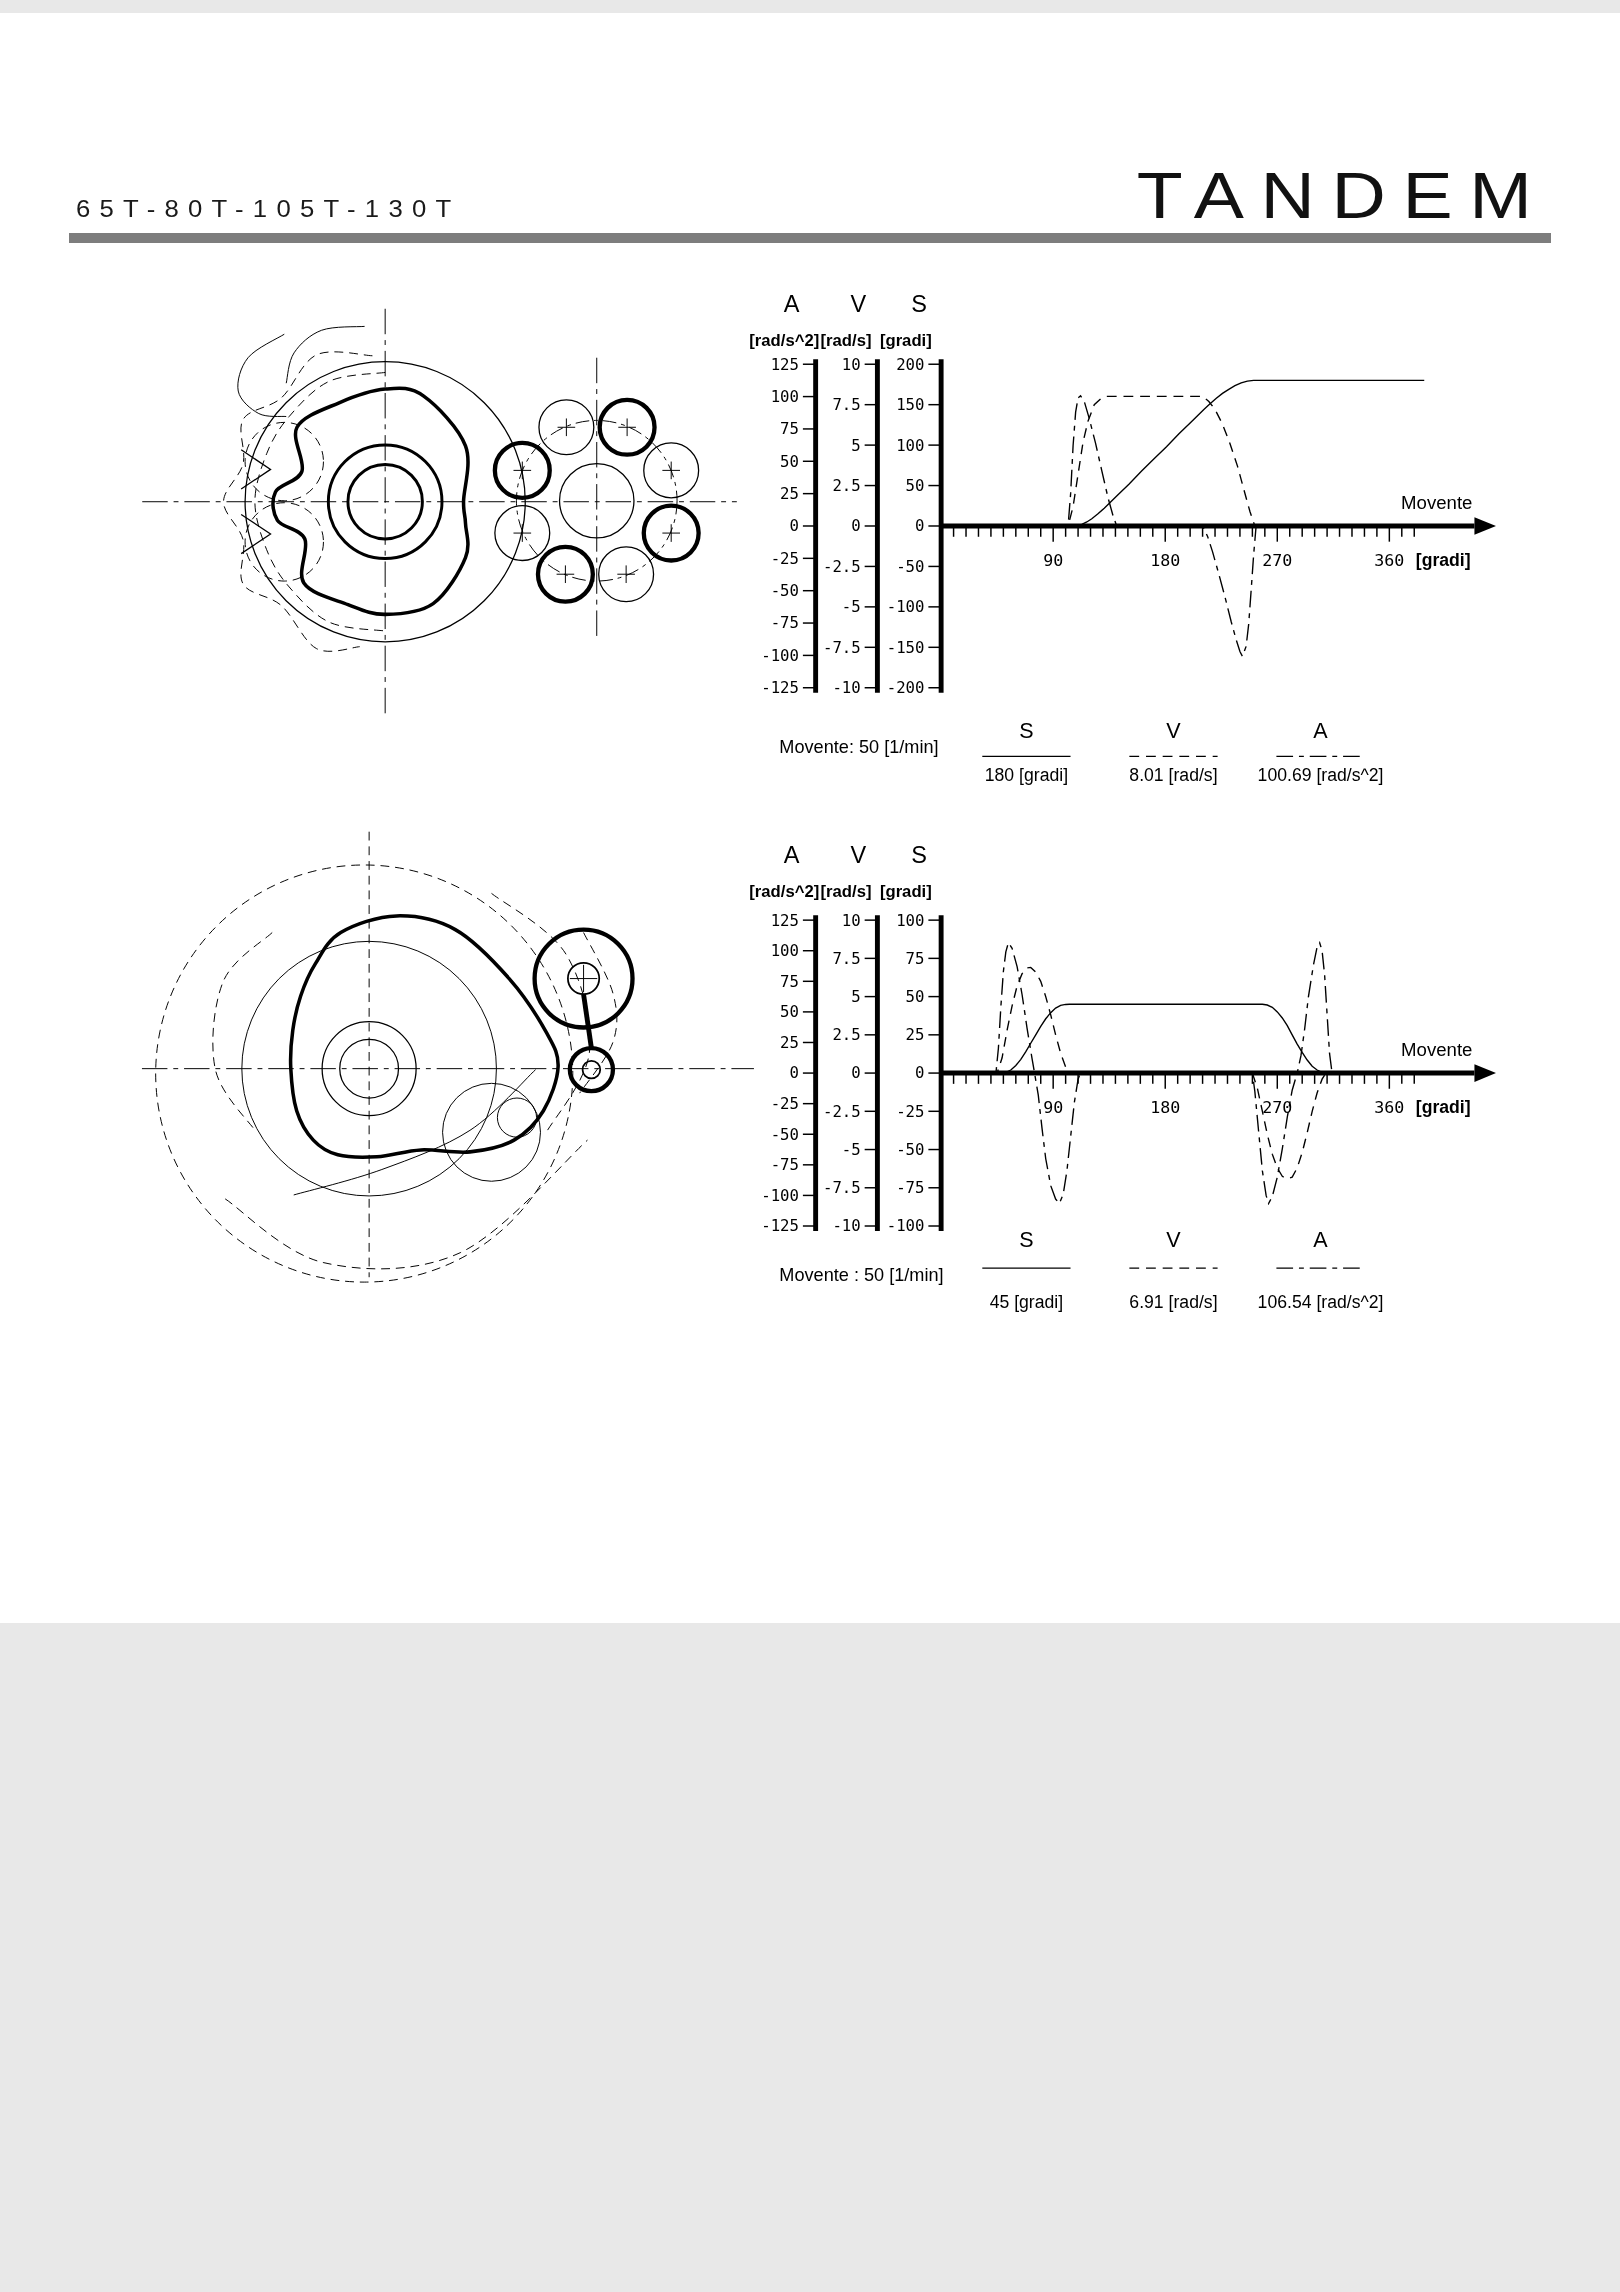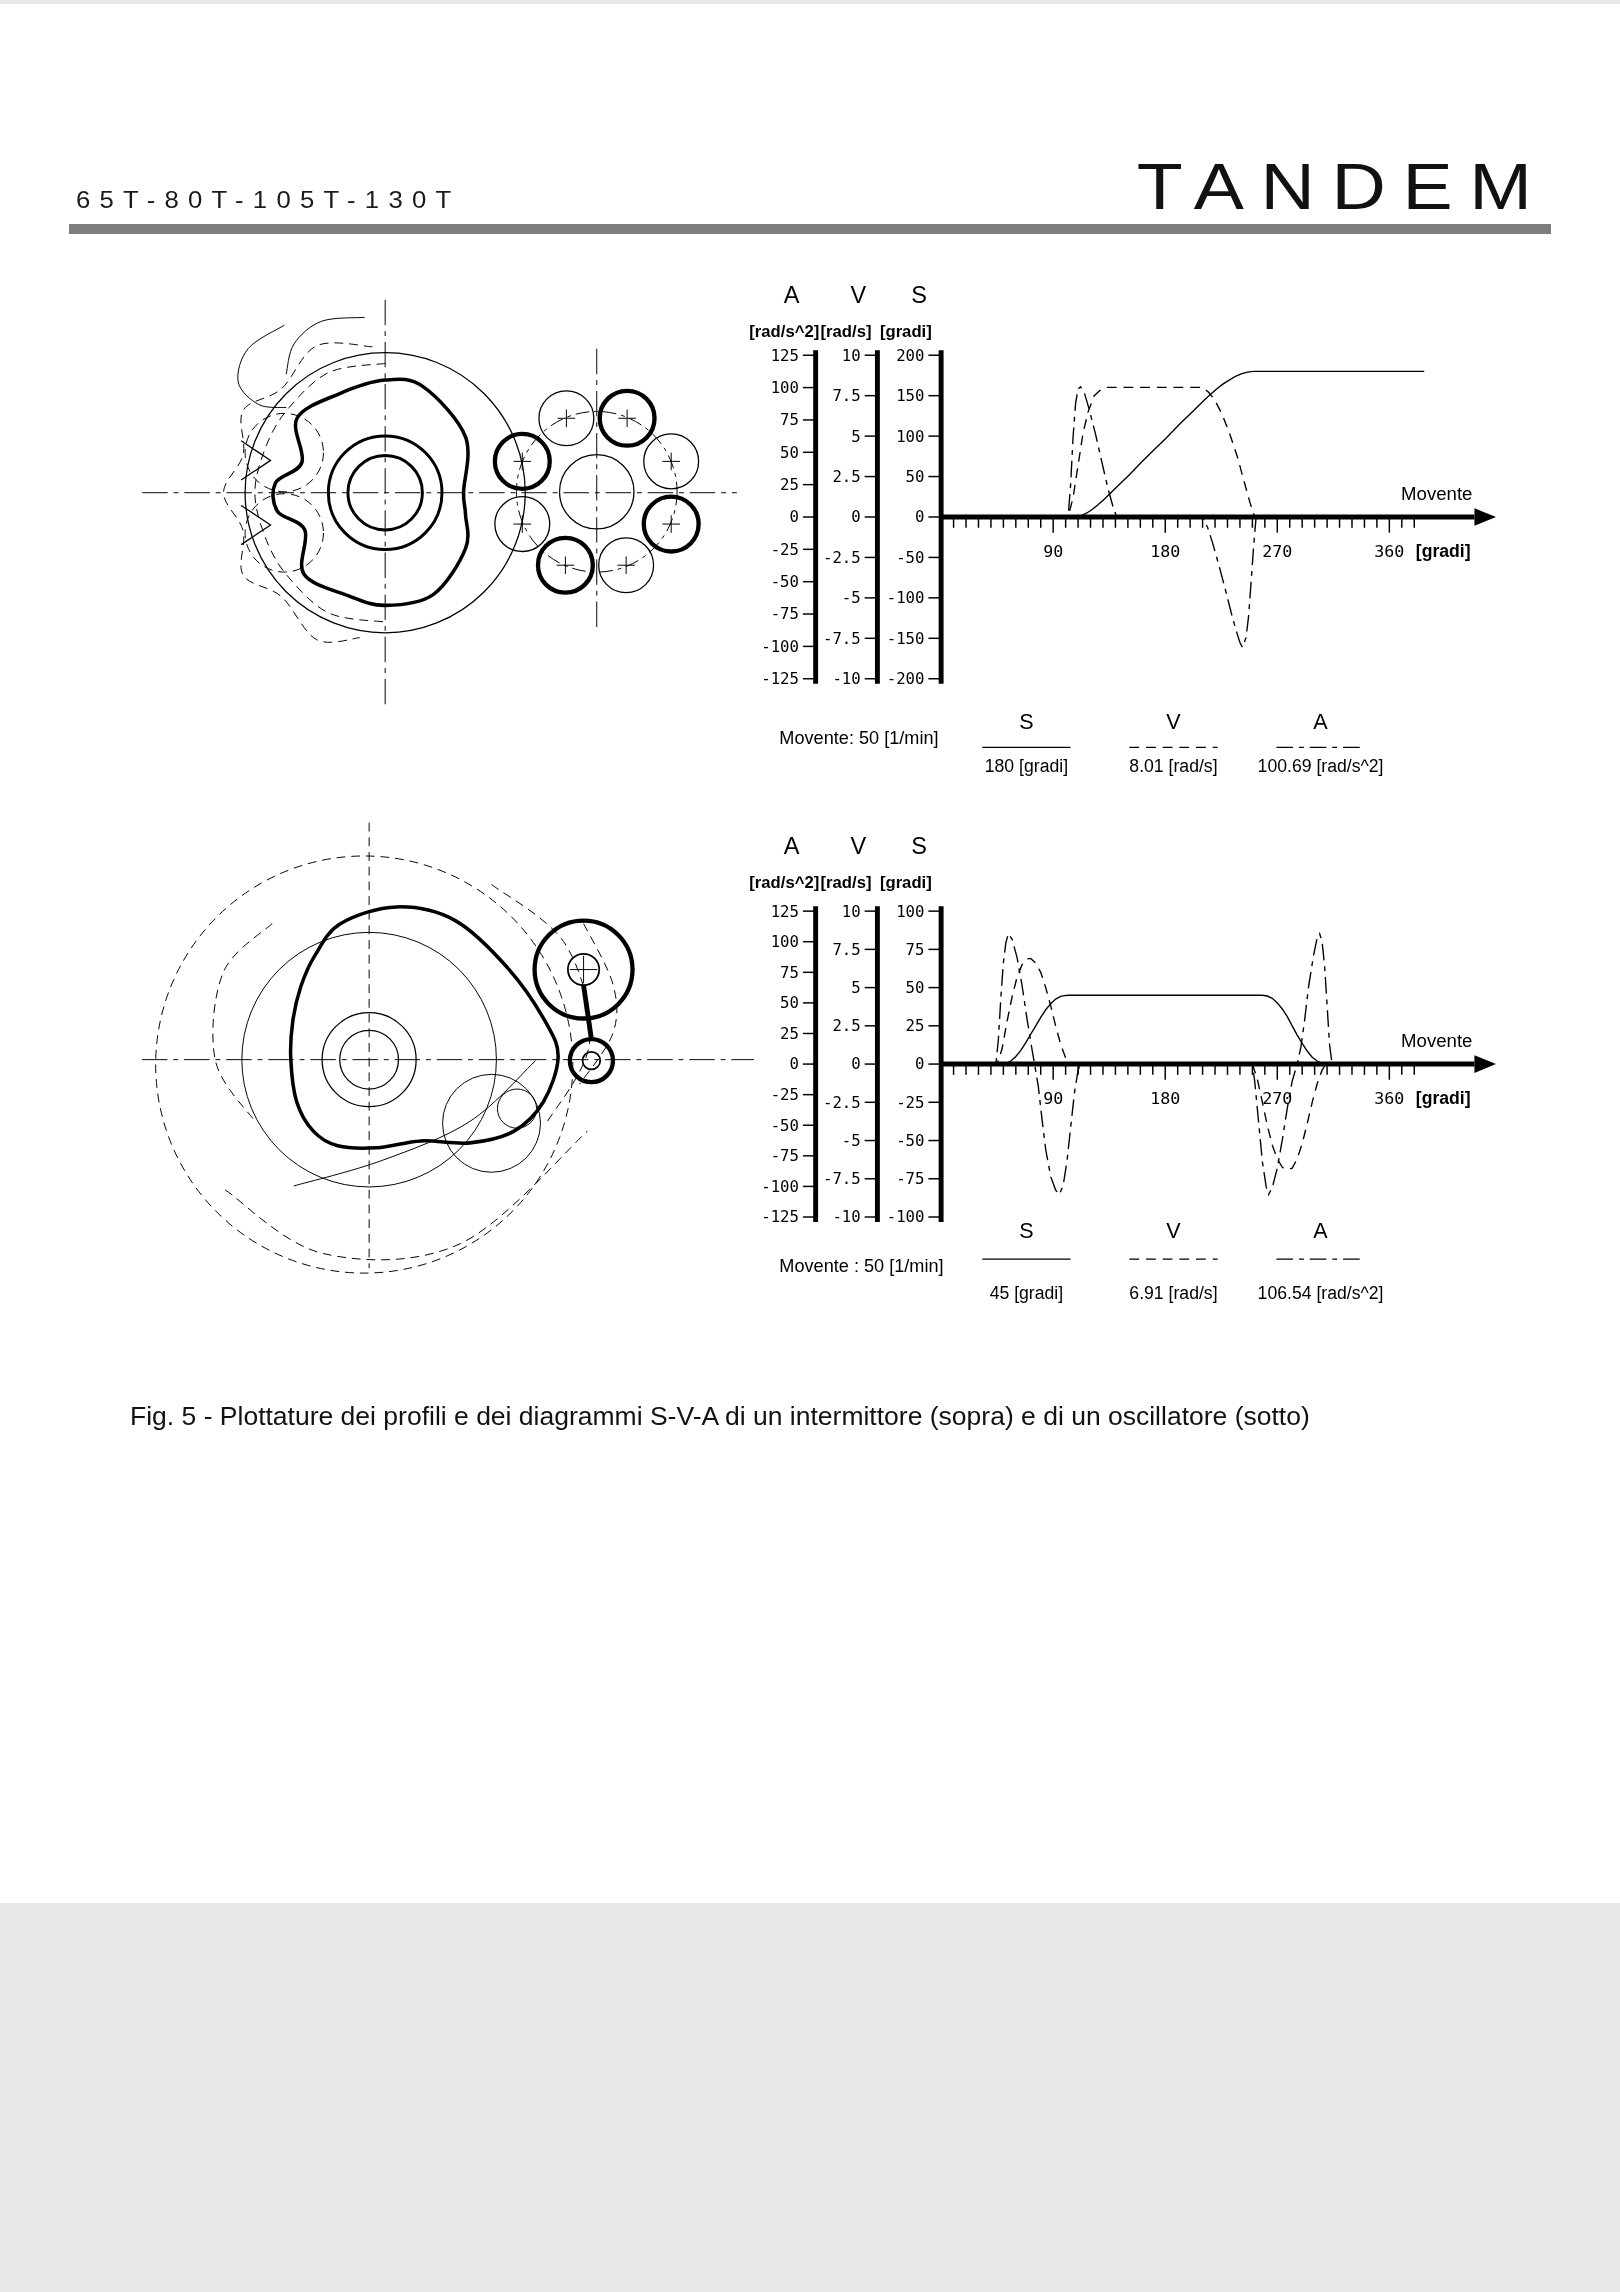--- a/index.html
+++ b/index.html
@@ -1,16 +1,16 @@
 <!DOCTYPE html>
 <html><head>
 <meta charset="utf-8">
 <style>
   html,body{margin:0;padding:0;background:#e8e8e8;}
-  .page{position:relative;width:1620px;height:1899px;background:#ffffff;margin:4px auto;
+  .page{position:relative;width:1620px;height:1610px;background:#ffffff;margin:13px auto;
         font-family:"Liberation Sans",sans-serif;overflow:hidden;color:#000;text-decoration:underline;}
   
   .model{position:absolute;left:76px;top:182px;font-size:24.5px;letter-spacing:8.8px;
          transform:scaleX(1.05);transform-origin:left top;white-space:nowrap;color:#1a1a1a;}
   .brand{position:absolute;right:71px;top:145px;font-size:71px;letter-spacing:15.7px;
          transform:scaleX(1.06) scaleY(0.92);transform-origin:right top;white-space:nowrap;color:#111;}
   .rule{position:absolute;left:69px;top:220px;width:1482px;height:9.8px;}
   
   .caption{position:absolute;left:130px;top:1394px;width:1362px;font-size:26.5px;line-height:36px;color:#121212;}
   
@@ -384,21 +384,20 @@
           <line x1="392" y1="450" x2="482" y2="450" class="series" stroke-dasharray="10 7"></line>
           <text x="437" y="491" class="legval">6.91  [rad/s]</text>
           <text x="587" y="428" class="legletter">A</text>
           <line x1="542" y1="450" x2="632" y2="450" class="series" stroke-dasharray="17 6 5 6"></line>
           <text x="587" y="491" class="legval">106.54  [rad/s^2]</text>
         </g>
       </svg>
     </div>
 
   <div class="caption">
-    <div>Fig. 5 - Plottature dei profili e dei diagrammi S-V-A di un intermittore (sopra) e di un oscillatore (sotto)</div>
   </div>
 
   <div class="footer-bar"></div>
   <svg style="left:1278px;top:2150px" width="123" height="92" viewBox="0 0 126 94">
     <g transform="translate(62,48) rotate(-16)">
       <path d="M-36 16 C-54 6 -47 -15 -24 -18 C-4 -21 14 -14 27 -21 C44 -30 57 -17 46 -4 C38 6 20 2 8 8 C-6 15 -20 27 -36 16 Z" fill="#0b0b0b" stroke="#ffffff" stroke-width="3"></path>
       <path d="M-30 8 C-8 -7 16 -11 38 -13" fill="none" stroke="#ffffff" stroke-width="2.4"></path>
       <path d="M-24 16 C-2 2 20 -2 42 -5" fill="none" stroke="#ffffff" stroke-width="1.5"></path>
     </g>
   </svg>

